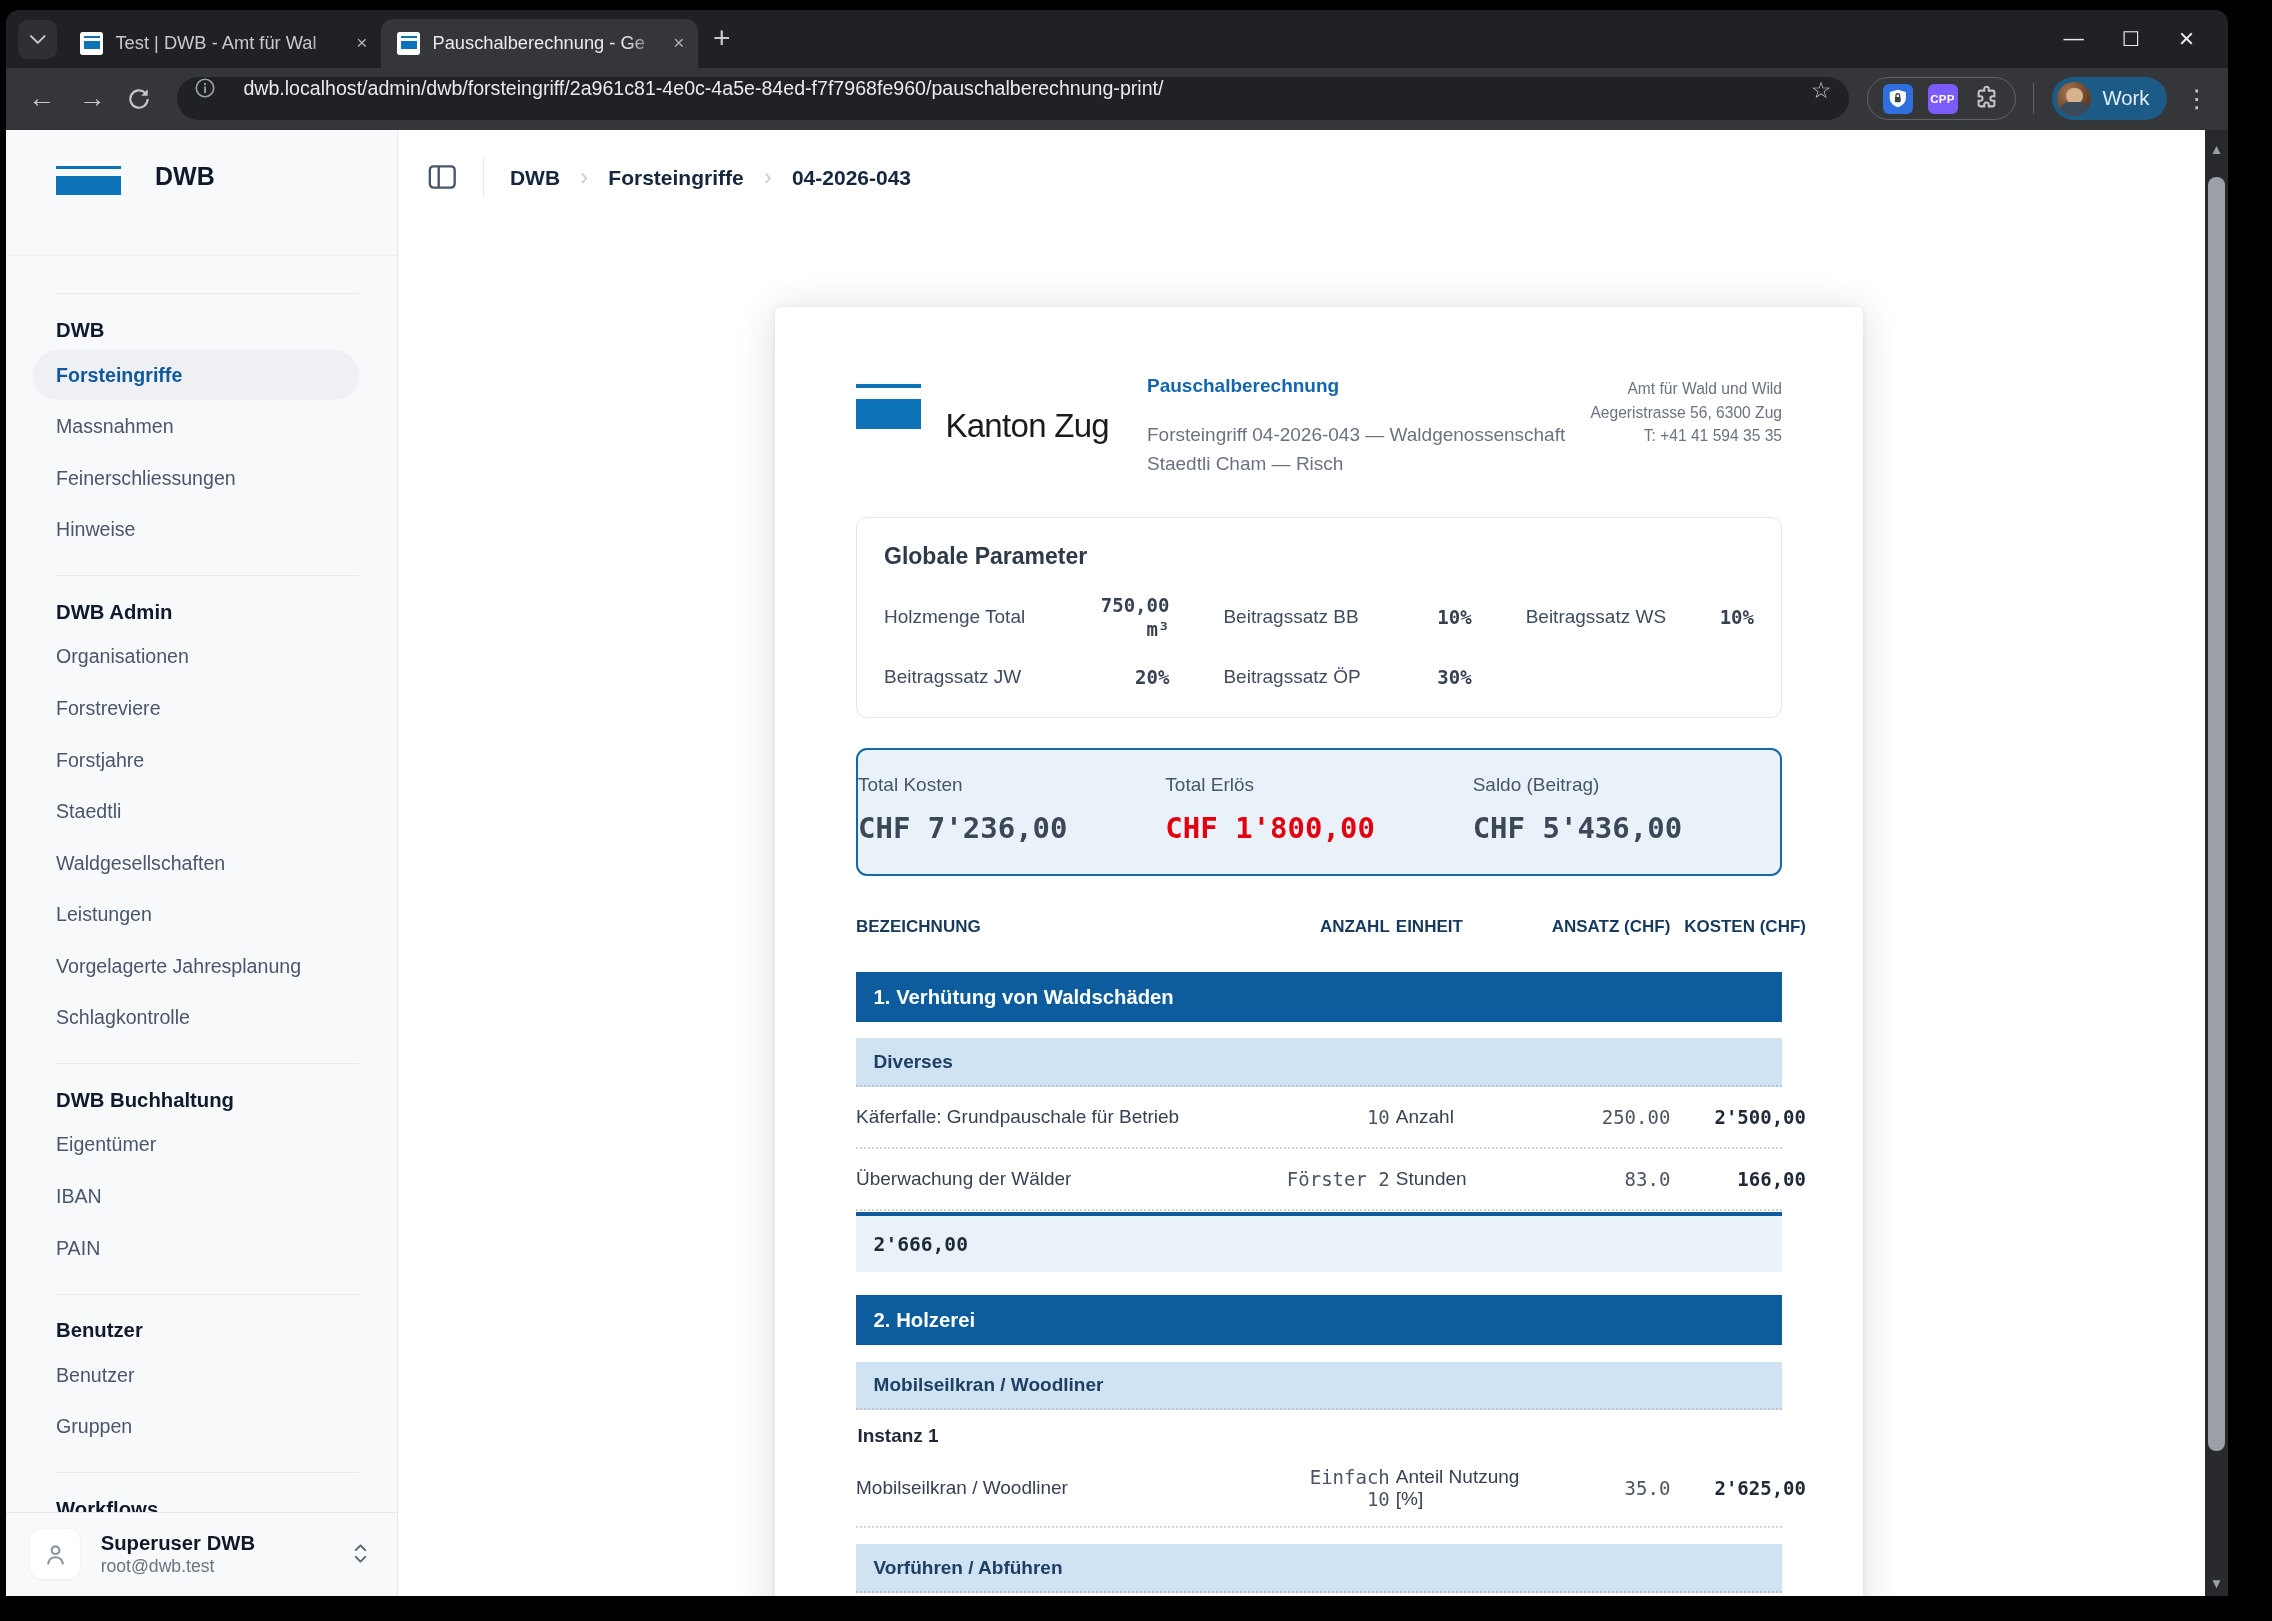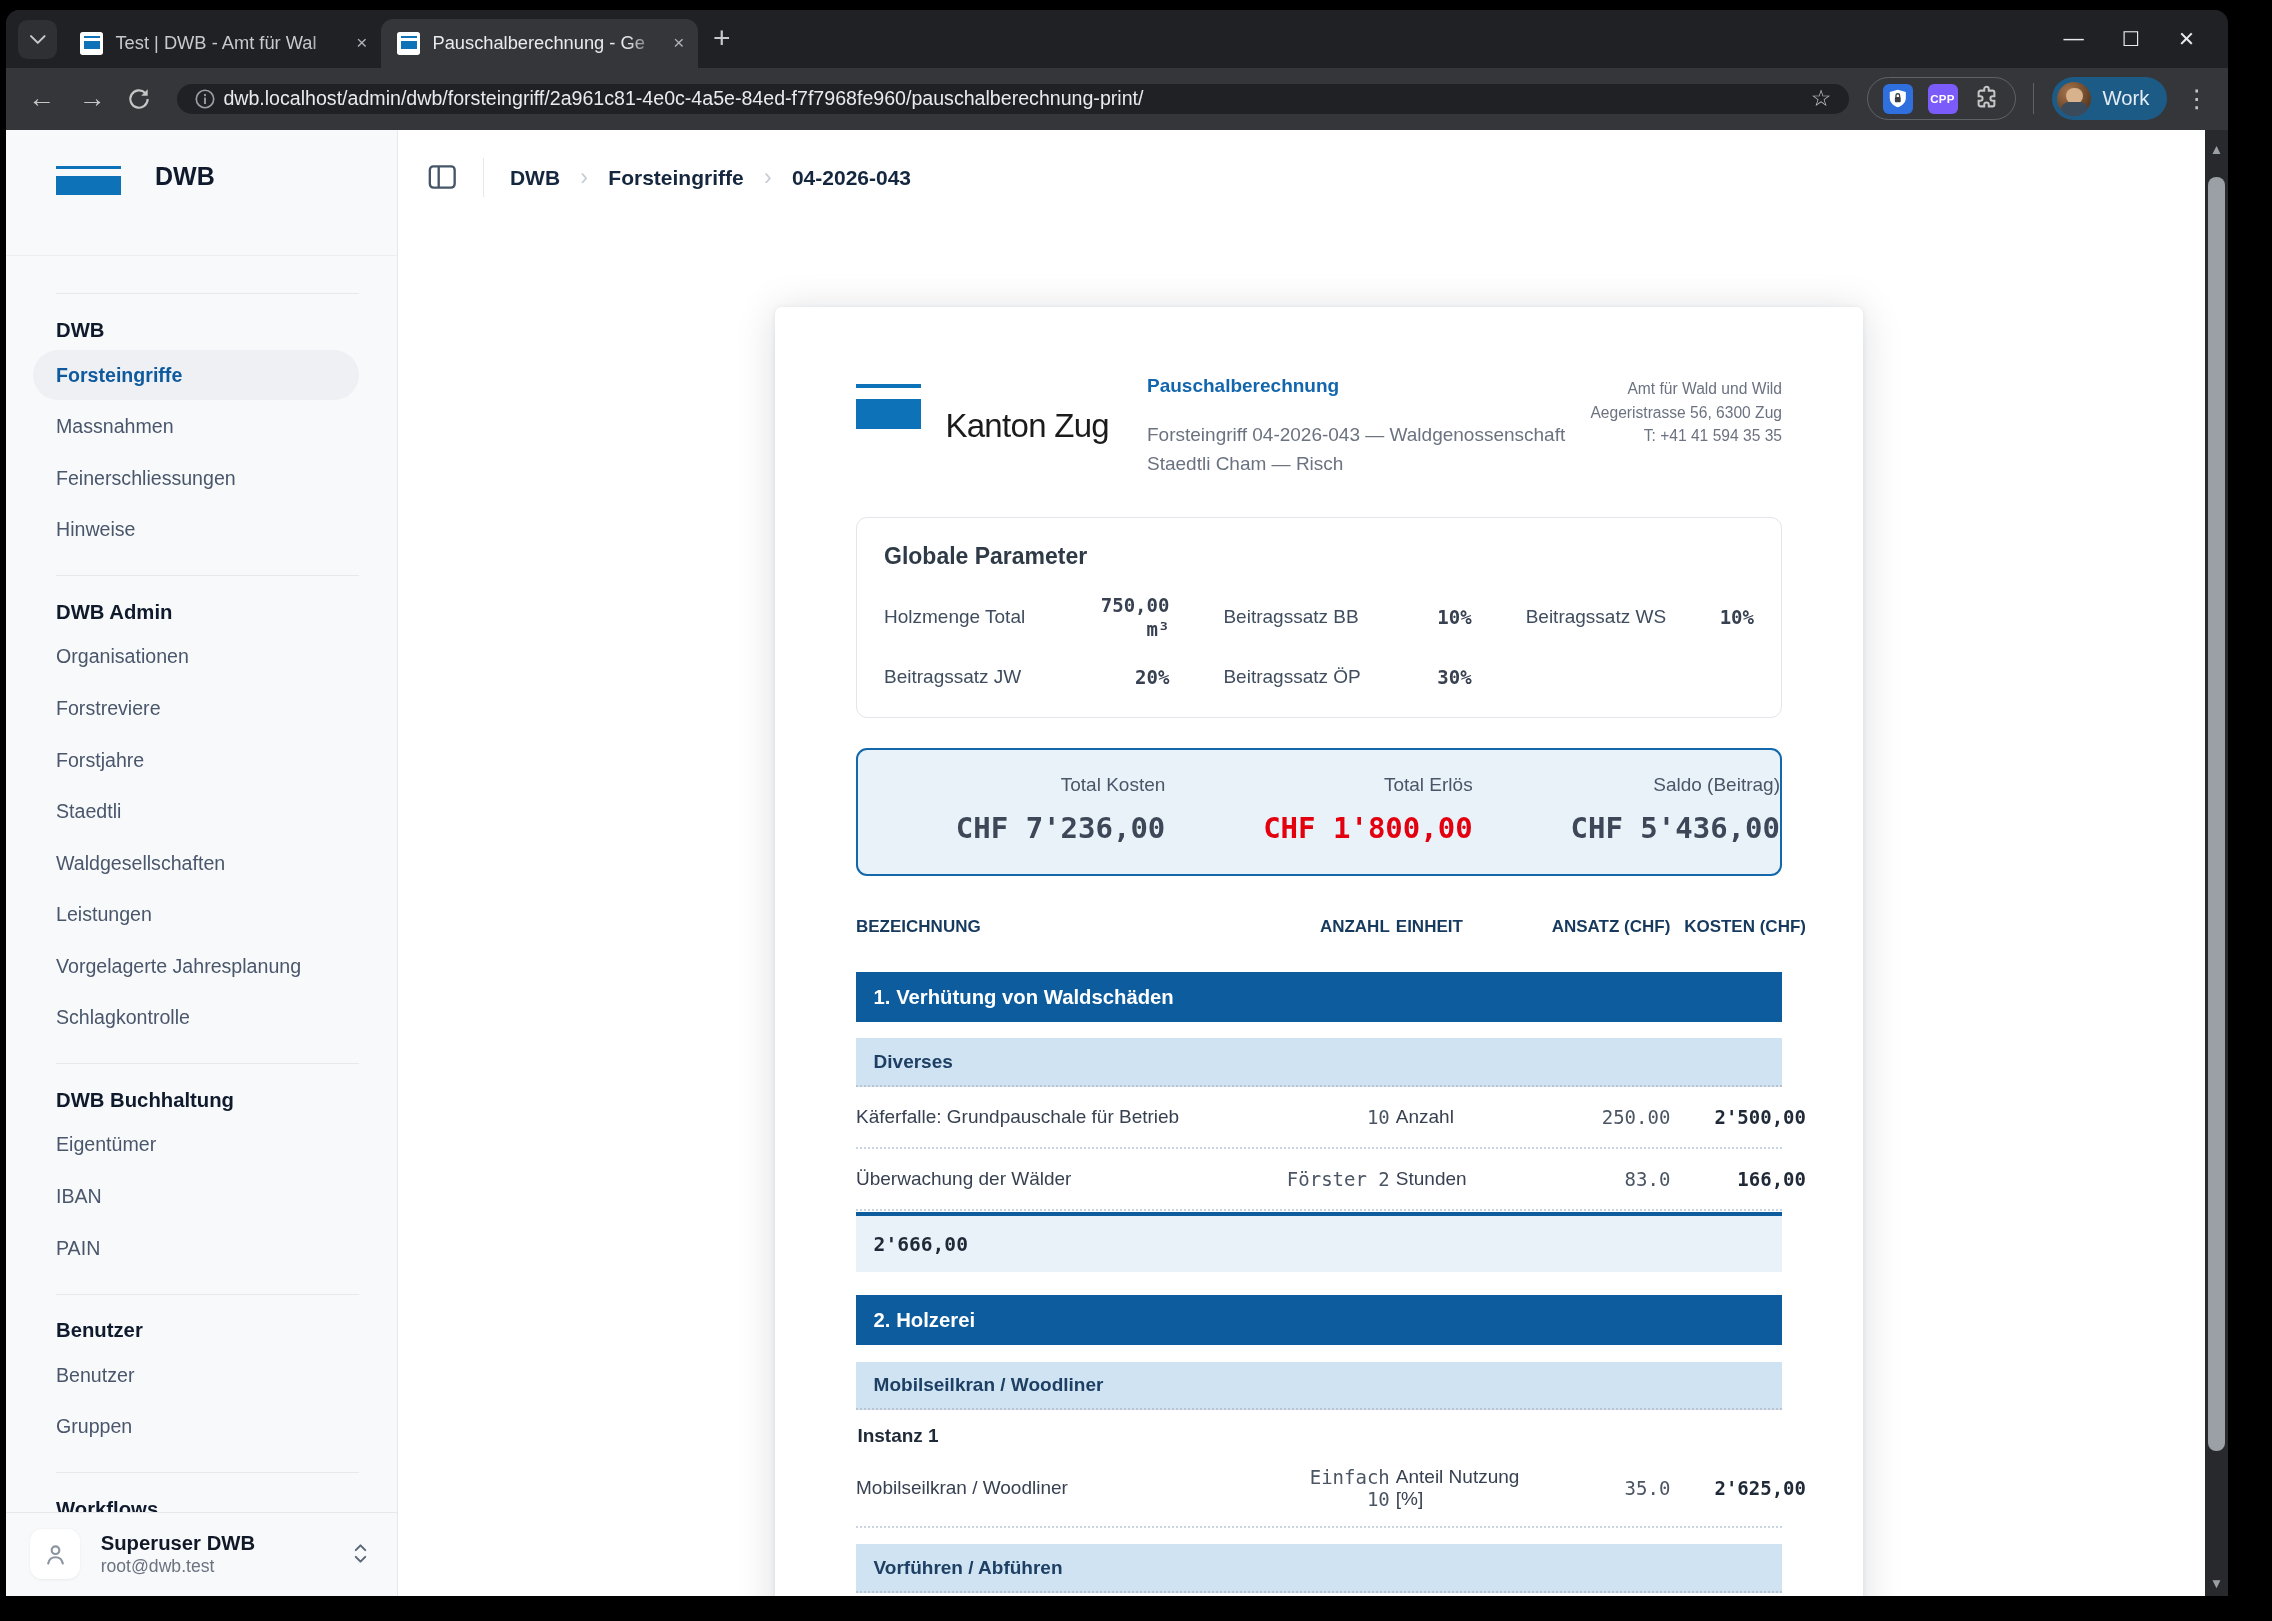--- a/index.html
+++ b/index.html
@@ -26,21 +26,21 @@
   .favicon i{position:absolute;left:3.4px;right:3.4px;background:var(--logo-blue);}
   .favicon .l1{top:4.1px;height:2.7px;} .favicon .l2{top:9.5px;height:7.5px;}
   .tabclose{font-size:19px;color:#aeb1b6;}
   .newtab{font-size:30px;color:#c7cacd;margin:0 0 12.2px 15px;font-weight:300;}
   .chev-svg{stroke:#c7cacd;fill:none;stroke-width:3;stroke-linecap:round;stroke-linejoin:round;}
 
   
   .toolbar{height:62px;background:var(--chrome-mid);display:flex;align-items:center;gap:17.6px;padding:0 19px;}
   .navbtn{font-size:27px;color:#c4c7c5;width:33px;text-align:center;}
   .reload svg{display:block;}
-  .omnibox{flex:1;height:30px;background:var(--chrome-dark);border-radius:23px;display:flex;align-items:center;gap:7px;padding:0 17.6px;min-width:0;}
+  .omnibox{flex:1;height:43px;background:var(--chrome-dark);border-radius:23px;display:flex;align-items:flex-start;gap:27px;padding:0 17.6px;min-width:0;}
   .urltext{color:var(--chrome-text);font-size:19.6px;white-space:nowrap;overflow:hidden;flex:1;}
   .star{font-size:23px;color:#c4c7c5;}
   .extbox{display:flex;align-items:flex-end;gap:15px;border:1.4px solid #5f6368;border-radius:27px;padding:5.4px 15px;}
   .extic{width:30px;height:30px;border-radius:6.1px;display:flex;align-items:center;justify-content:center;}
   .ext-bw{background:#2f6fde;} .ext-cpp{background:#7b5bfa;color:#fff;font-weight:bold;font-size:11.5px;letter-spacing:0.3px;}
   .tooldivider{width:1.4px;height:31px;background:#5f6368;}
   .profilepill{display:flex;align-items:center;gap:11px;background:#1d5b87;border-radius:27px;padding:4.1px 17.6px 4.1px 5.4px;}
   .avatar-ph{width:34px;height:34px;border-radius:50%;background:radial-gradient(circle at 35% 30%,#a8764d,#5d3c22 70%);position:relative;overflow:hidden;}
   .avatar-ph::after{content:"";position:absolute;left:8.8px;top:6.1px;width:16.3px;height:16.3px;border-radius:50%;background:#d8b28c;}
   .avatar-ph::before{content:"";position:absolute;left:3.4px;top:20.3px;width:27px;height:17.6px;border-radius:8.1px;background:#3b4a5a;z-index:1;}
@@ -94,21 +94,21 @@
   .params{border:1.4px solid #e2e5e9;border-radius:11px;padding:24.4px 27px 27px;margin-top:39px;}
   .params-title{font-size:23px;font-weight:bold;color:#2f3a47;margin-bottom:23px;}
   .pgrid{display:grid;grid-template-columns:1.15fr 1fr .92fr;column-gap:54px;row-gap:23px;}
   .pcell{display:flex;justify-content:space-between;align-items:center;gap:13.6px;}
   .plabel{font-size:19px;color:#3f4d5e;white-space:nowrap;}
   .pval{font-size:19px;font-weight:bold;color:#374151;text-align:right;line-height:1.3;}
 
   
   .totals{background:var(--total-bg);border:2px solid #1268ab;border-radius:11px;display:flex;
     margin-top:30px;padding:24.4px 0 28.5px;}
-  .tcol{flex:1;text-align:right;margin-left:29px;}
+  .tcol{flex:1;text-align:left;}
   .tlabel{font-size:19px;color:#4a5568;margin-bottom:15px;}
   .tval{font-size:29px;font-weight:bold;color:#3d4757;}
   .tval.red{color:var(--red);}
 
   
   .table{margin-top:41px;}
   .trow{display:grid;grid-template-columns:45% 12% 16% 13% 14%;column-gap:6px;align-items:center;}
   .c-r{text-align:right;} .c-l{text-align:left;}
   .thead{font-size:17px;font-weight:bold;color:var(--ink-navy);padding-bottom:12.2px;align-items:end;}
   .thead .kosten{white-space:normal;}

